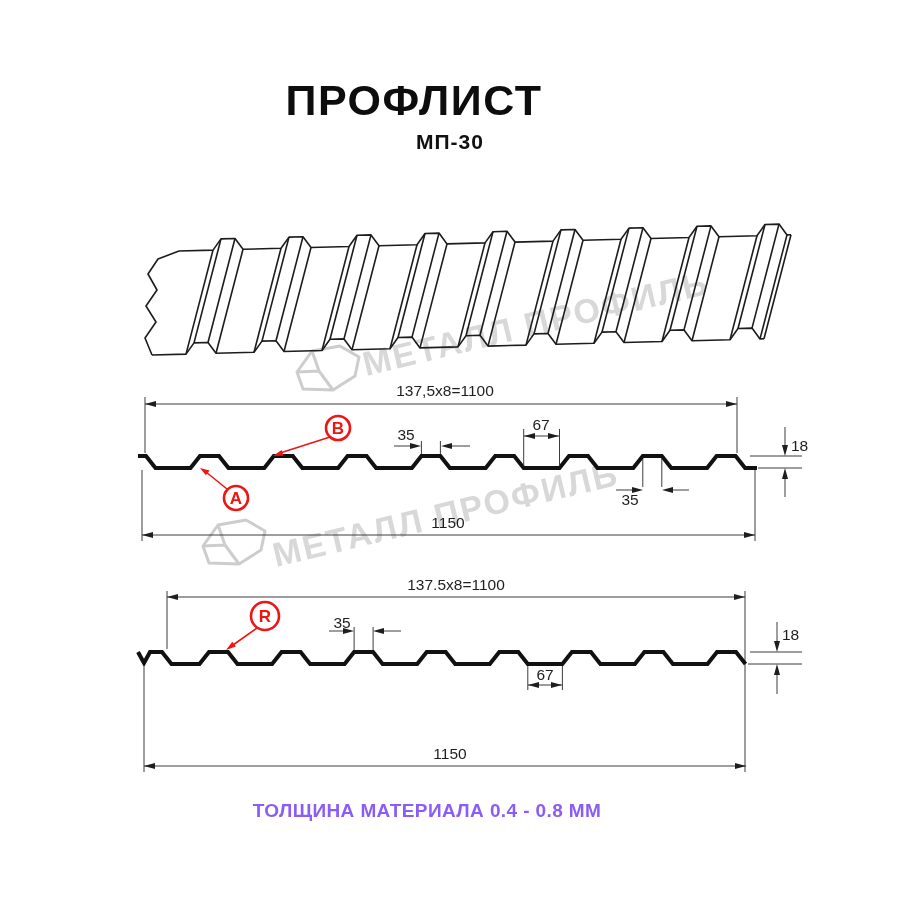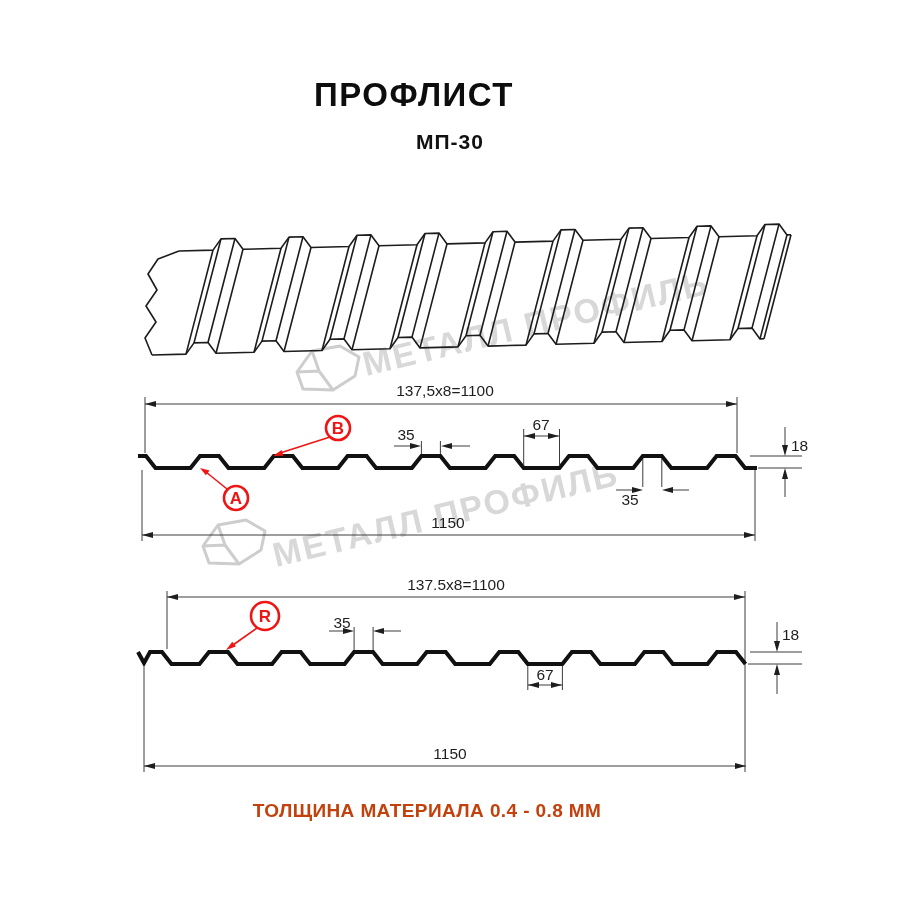--- a/index.html
+++ b/index.html
@@ -1,23 +1,23 @@
 <!DOCTYPE html>
 <html><head>
 <meta charset="utf-8">
 <style>
   html,body{margin:0;padding:0;background:#ffffff;}
   #stage{position:relative;width:900px;height:900px;background:#ffffff;overflow:hidden;
          font-family:"Liberation Sans",sans-serif;}
   .title{position:absolute;left:0;top:76px;width:828px;text-align:center;
-         font-size:33px;font-weight:800;letter-spacing:1.5px;color:#0d0d0d;}
+         font-size:43px;font-weight:800;letter-spacing:1.5px;color:#0d0d0d;}
   .subtitle{position:absolute;left:0;top:130px;width:900px;text-align:center;
          font-size:21px;font-weight:600;letter-spacing:1px;color:#111;}
   .note{position:absolute;left:0;top:800px;width:854px;text-align:center;
-         font-size:19px;font-weight:600;letter-spacing:0.4px;color:#c2410c;}
+         font-size:19px;font-weight:600;letter-spacing:0.4px;color:#8b5cf6;}
   svg text{font-family:"Liberation Sans",sans-serif;}
   .dim{font-size:15.5px;fill:#1e1e1e;}
   .red-letter{font-size:17px;font-weight:bold;fill:#ee1515;}
   .wm-text{font-size:34px;font-weight:bold;fill:#d8d8d8;letter-spacing:2px;}
   .thin{stroke:#3c3c3c;stroke-width:1;fill:none;}
   .arrow{fill:#1e1e1e;stroke:none;}
   .profile{stroke:#111;stroke-width:4;fill:none;stroke-linejoin:miter;}
   .sheet{stroke:#1c1c1c;stroke-width:1.6;fill:none;stroke-linejoin:round;}
   .redline{stroke:#ee1515;stroke-width:1.6;fill:none;}
   .redhead{fill:#ee1515;stroke:none;}

